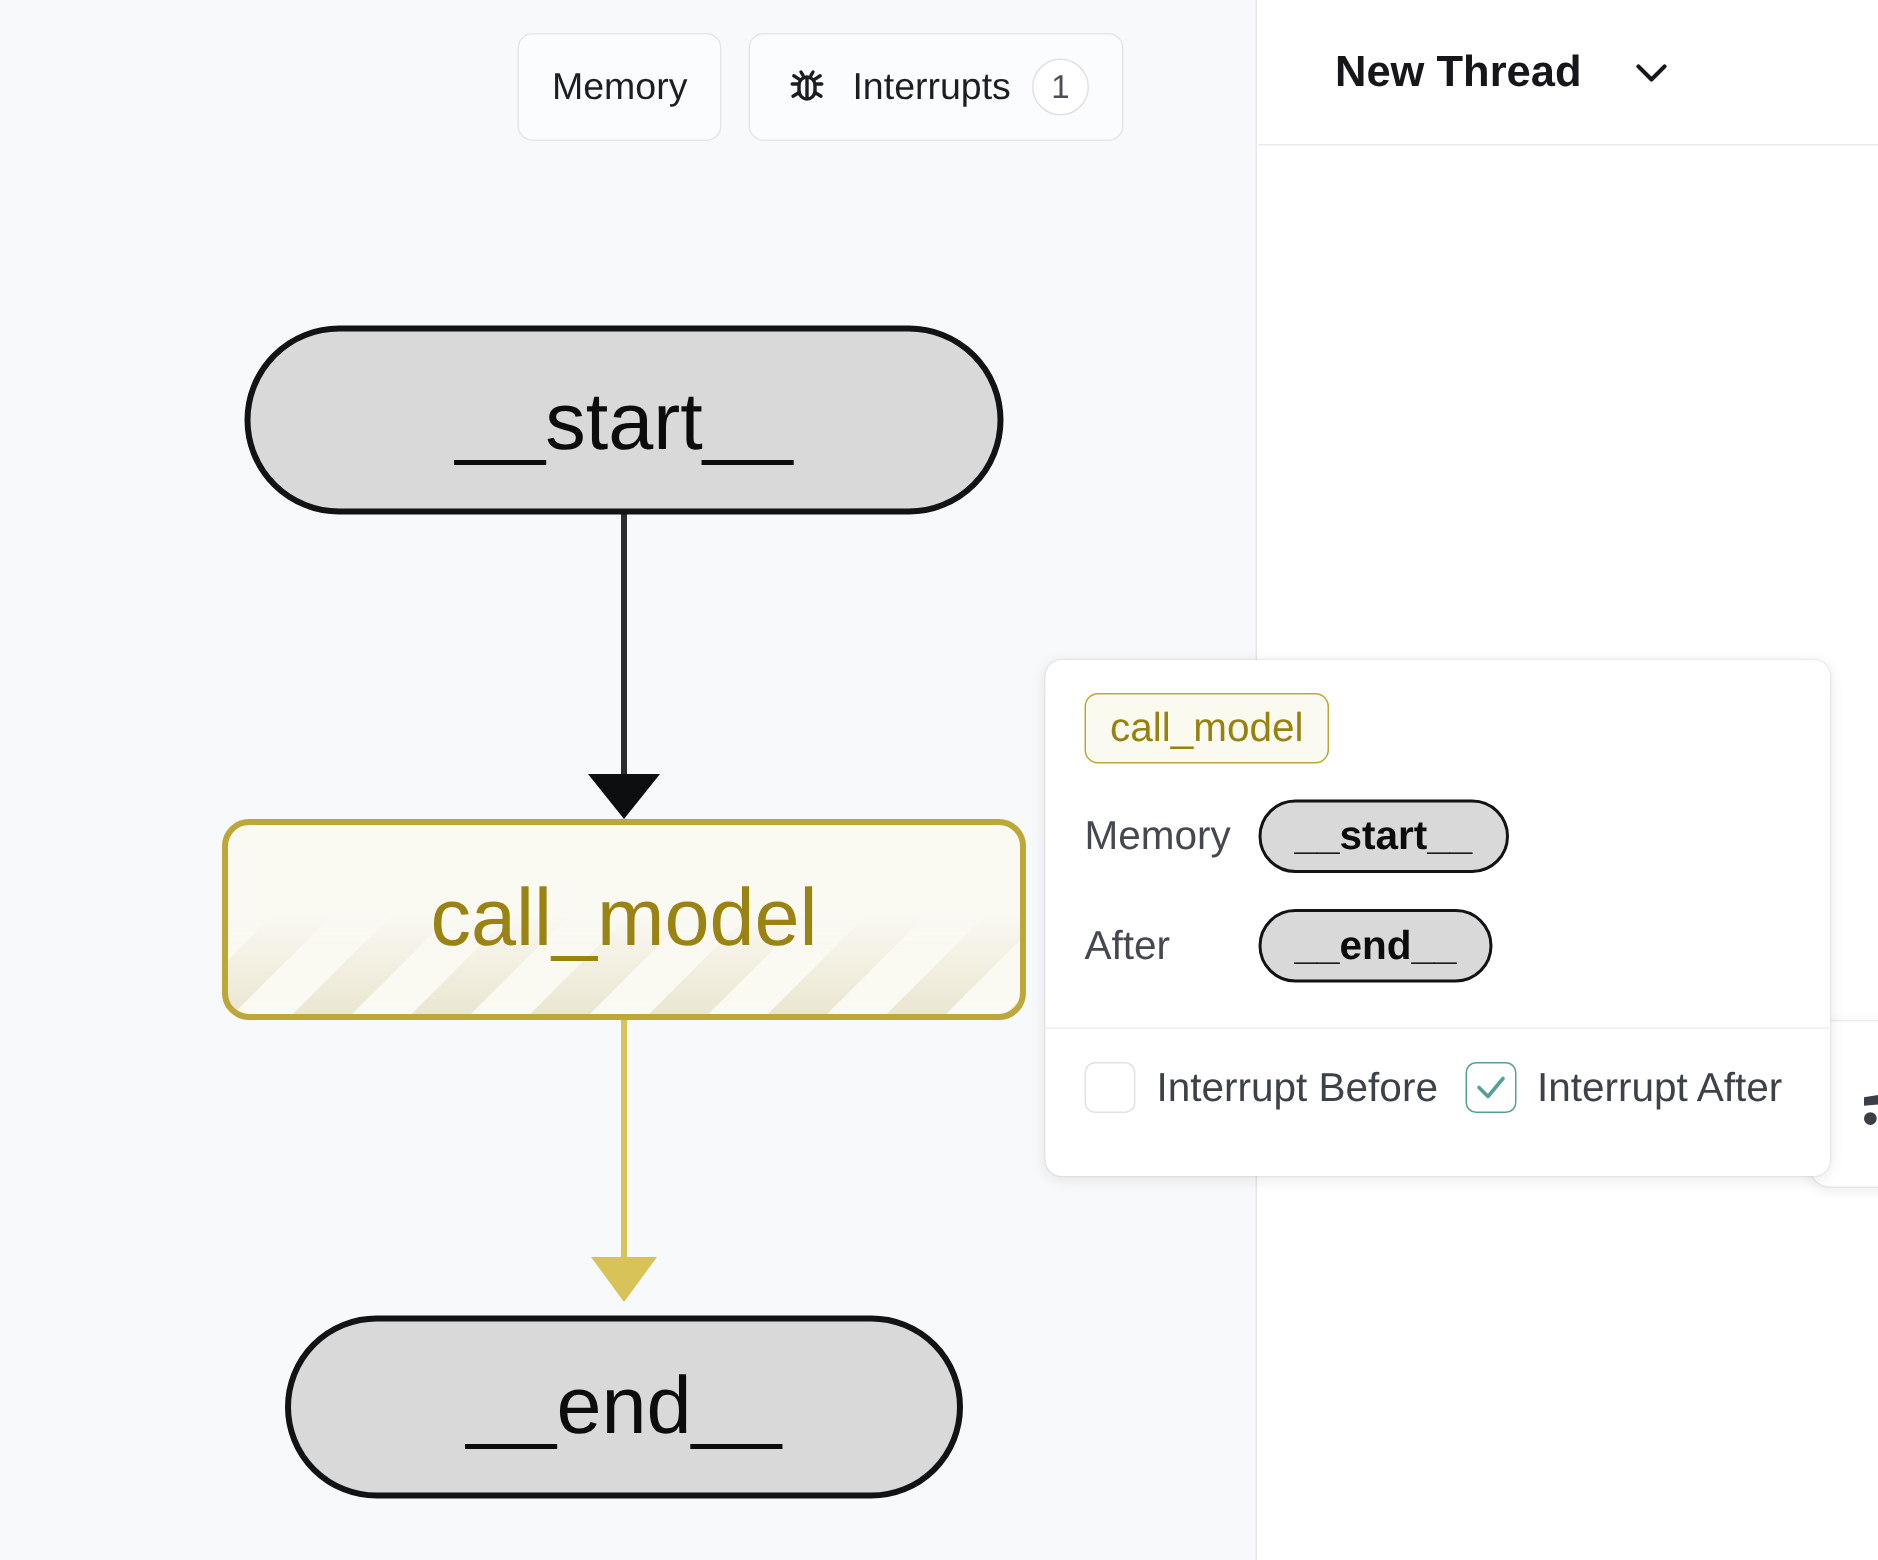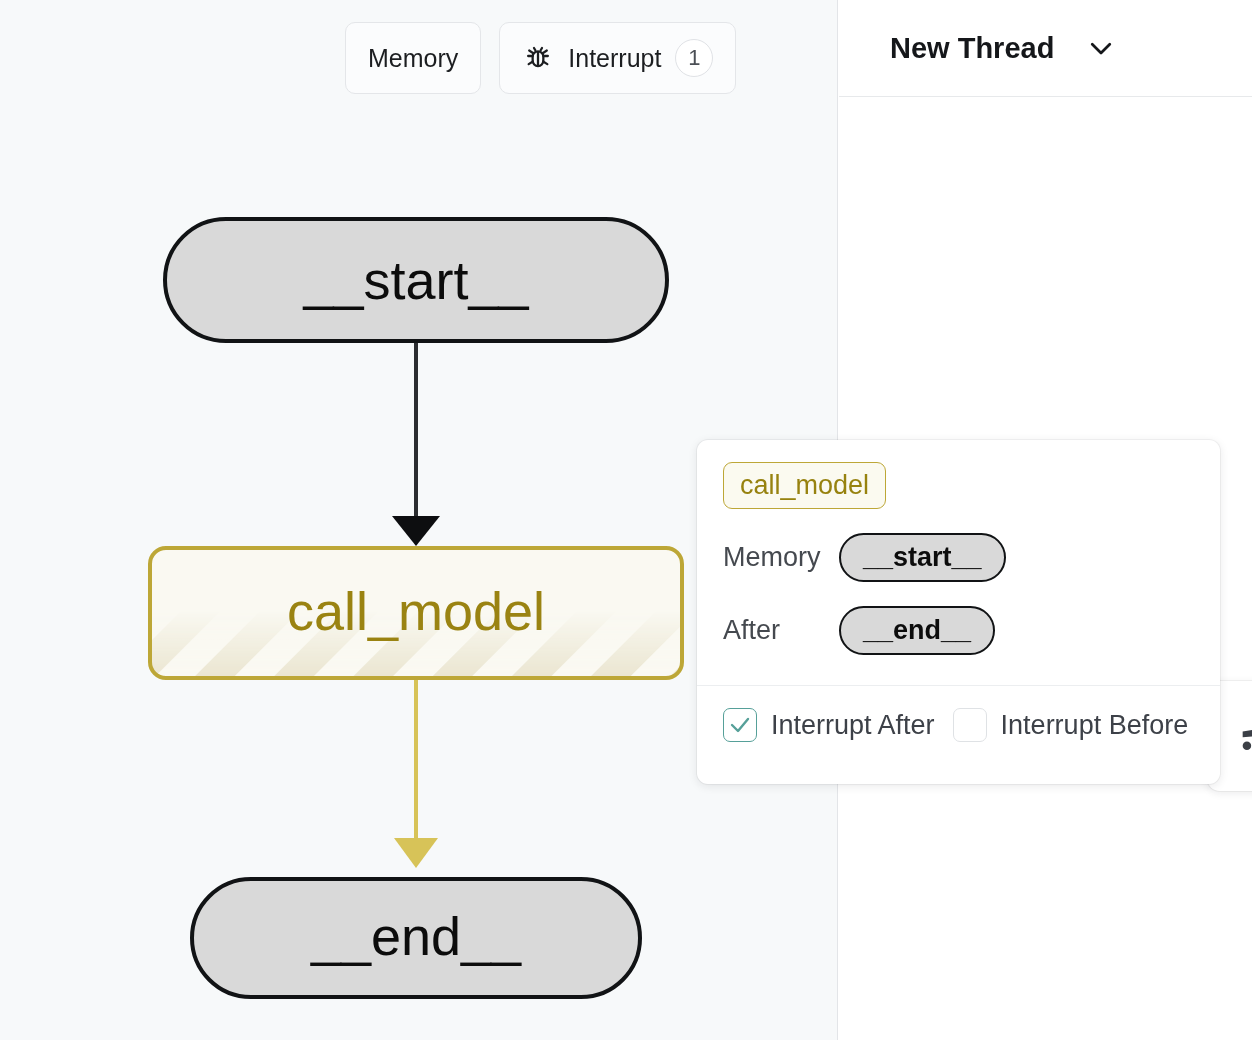--- a/index.html
+++ b/index.html
@@ -158,21 +158,21 @@
             <rect x="8" y="7" width="8" height="11" rx="4"></rect>
             <path d="M12 7.6 L12 17.6"></path>
             <path d="M8 10.5 L4.6 10.5"></path>
             <path d="M16 10.5 L19.4 10.5"></path>
             <path d="M8.2 14.6 L5 16.6"></path>
             <path d="M15.8 14.6 L19 16.6"></path>
             <path d="M8.2 8.2 L5.4 6.4"></path>
             <path d="M15.8 8.2 L18.6 6.4"></path>
           </svg>
         </span>
-        <span class="lbl">Interrupt</span>
+        <span class="lbl">Interrupts</span>
         <span class="count-badge">1</span>
       </div>
     </div>
 
     <svg id="graph-svg" viewBox="0 0 838 1040">
       <defs>
         <pattern id="stripes" width="56" height="56" patternTransform="rotate(45)" patternUnits="userSpaceOnUse">
           <rect width="56" height="56" fill="#faf9f2"></rect>
           <rect width="28" height="56" fill="#eae5d0"></rect>
         </pattern>
@@ -250,27 +250,27 @@
       <div class="io-row">
         <span class="io-label">After</span>
         <span class="io-pill">__end__</span>
       </div>
     </div>
 
     <div id="popup-divider"></div>
 
     <div id="popup-footer">
       <label class="cb-group">
+        <span class="cb-box"></span>
+        <span class="cb-label">Interrupt Before</span>
+      </label>
+      <label class="cb-group">
         <span class="cb-box checked">
           <svg viewBox="0 0 24 24" fill="none" stroke="#56a099" stroke-width="2.4" stroke-linecap="round" stroke-linejoin="round">
             <polyline points="4,12 10,18 20,6"></polyline>
           </svg>
         </span>
         <span class="cb-label">Interrupt After</span>
       </label>
-      <label class="cb-group">
-        <span class="cb-box"></span>
-        <span class="cb-label">Interrupt Before</span>
-      </label>
     </div>
   </div>
 
 </div>
 
 </body></html>

